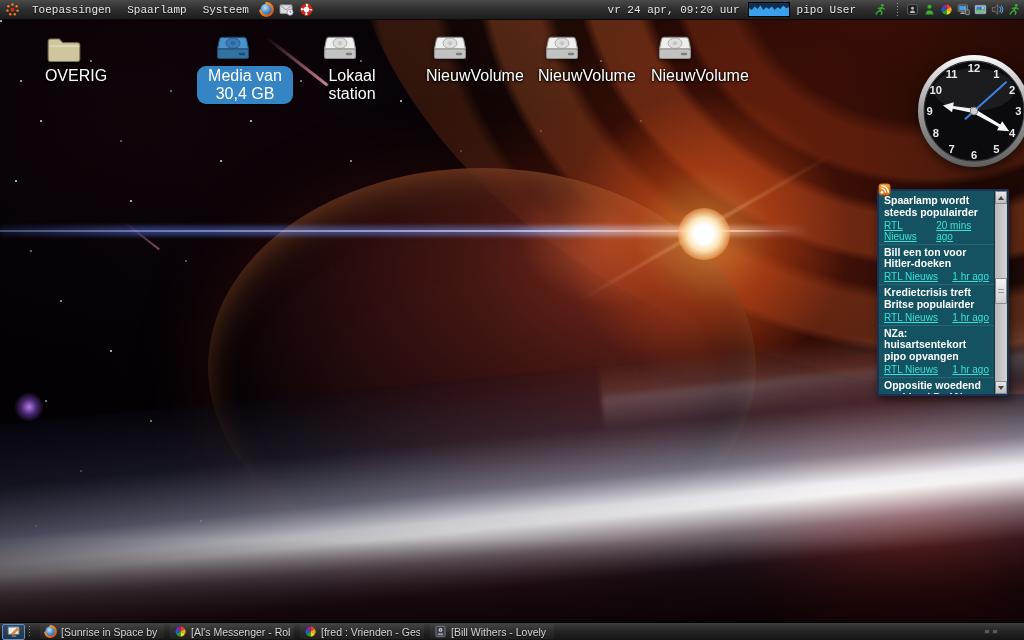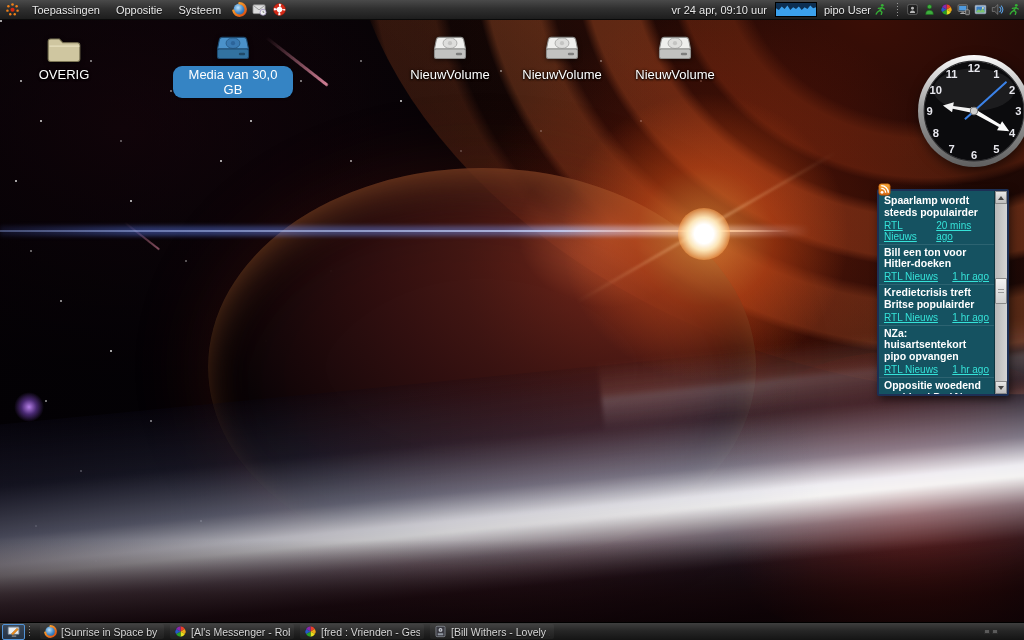--- a/index.html
+++ b/index.html
@@ -4,34 +4,34 @@
 <style>
   html,body{margin:0;padding:0;background:#000;}
   *{box-sizing:border-box;}
   .screen{position:relative;width:1024px;height:640px;overflow:hidden;
     font-family:"Liberation Sans","DejaVu Sans",sans-serif;background:#050207;}
 
   
   .top-panel{position:absolute;top:0;left:0;right:0;height:20px;z-index:50;
     background:linear-gradient(#4a4a4a,#303030 45%,#1d1d1d);
     border-bottom:1px solid #0a0a0a;display:flex;align-items:center;
-    color:#e8e8e8;font-size:11px;}
+    color:#e8e8e8;font-size:11px;font-family:Liberation Mono, monospace;}
   .tp-left{display:flex;align-items:center;height:100%;}
   .tp-right{display:flex;align-items:center;height:100%;margin-left:auto;gap:4px;padding-right:3px;}
   .menu-item{padding:0 8px;height:100%;display:flex;align-items:center;cursor:default;
     text-shadow:0 1px 1px rgba(0,0,0,.8);}
   .panel-icon{width:16px;height:16px;display:flex;align-items:center;justify-content:center;margin:0 2px;}
   .panel-icon svg{width:15px;height:15px;}
   .logo-btn{margin:0 4px 0 4px;}
   .panel-sep{width:3px;height:14px;margin:0 3px;
     background:repeating-linear-gradient(#9a9a9a 0 1px,transparent 1px 3px);width:1px;}
   .clock-text{padding:0 4px;text-shadow:0 1px 1px rgba(0,0,0,.8);white-space:nowrap;}
   .cpu-applet{width:42px;height:15px;background:#0d2f52;border:1px solid #000;position:relative;overflow:hidden;}
   .cpu-applet svg{position:absolute;inset:0;width:100%;height:100%;}
-  .user-label{display:flex;align-items:center;gap:2px;padding:0 3px;text-shadow:0 1px 1px rgba(0,0,0,.8);}
+  .user-label{display:flex;align-items:center;gap:17px;padding:0 3px;text-shadow:0 1px 1px rgba(0,0,0,.8);}
   .tray{display:flex;align-items:center;gap:3px;}
   .tray .panel-icon{width:14px;height:14px;margin:0;}
   .tray .panel-icon svg{width:13px;height:13px;}
 
   
   .desktop{position:absolute;top:20px;bottom:18px;left:0;right:0;overflow:hidden;
     background:radial-gradient(ellipse 600px 420px at 12% 18%, #1c060c 0%, transparent 60%),
                radial-gradient(ellipse 700px 520px at 85% 0%, #3a0e06 0%, transparent 65%),
                #040205;}
   .wp-layer{position:absolute;pointer-events:none;}
@@ -94,22 +94,22 @@
   .wp-title{position:absolute;left:0;right:0;top:572px;text-align:center;
     font-family:"Liberation Serif","DejaVu Serif",serif;font-variant:small-caps;
     font-size:15px;letter-spacing:13px;word-spacing:34px;opacity:.85;pointer-events:none;}
   .wp-title .w1{color:#9fa8cc;}
   .wp-title .w2{color:#8d93ad;}
   .wp-title .w3{color:#c58a58;}
 
   
   .dicon{position:absolute;width:110px;text-align:center;cursor:default;z-index:10;}
   .dicon svg{width:38px;height:30px;display:block;margin:0 auto;filter:drop-shadow(0 1px 2px rgba(0,0,0,.6));}
-  .dicon .dlabel{display:inline-block;margin-top:2px;font-size:13px;color:#fff;
-    padding:1px 7px;border-radius:9px;text-shadow:0 1px 2px #000, 0 0 3px #000;}
+  .dicon .dlabel{display:inline-block;margin-top:2px;font-size:16px;color:#fff;
+    padding:1px 7px;border-radius:9px;text-shadow:0 1px 2px #000, 0 0 3px #000;margin-left:24px;}
   .dicon .dlabel.selected{background:#3584c4;text-shadow:none;box-shadow:0 1px 2px rgba(0,0,0,.4);}
   .drive-gray{--dtop:#efefed;--dplat:#dededc;--dhub:#c4c4c2;--dfront:#c2c2c0;--dstroke:#8f8f8d;}
   .drive-blue{--dtop:#4b92ca;--dplat:#3a7ab2;--dhub:#2c649a;--dfront:#3272a0;--dstroke:#1e4a70;}
 
   
   .clock-widget{position:absolute;left:917px;top:34px;width:114px;height:114px;z-index:12;
     filter:drop-shadow(2px 4px 6px rgba(0,0,0,.6));text-decoration:underline;}
   .clock-widget text{font-family:"Liberation Sans","DejaVu Sans",sans-serif;font-size:11px;font-weight:bold;
     fill:#e8e8ee;text-anchor:middle;}
 
@@ -299,40 +299,40 @@
 <div class="screen">
 
   <div class="top-panel">
     <div class="tp-left">
       <span class="panel-icon logo-btn">
           <svg>
             <use href="#sym-logo"></use>
           </svg>
         </span>
       <span class="menu-item">Toepassingen</span>
-      <span class="menu-item">Oppositie</span>
+      <span class="menu-item">Spaarlamp</span>
       <span class="menu-item">Systeem</span>
       <span class="panel-icon">
           <svg>
             <use href="#sym-firefox"></use>
           </svg>
         </span>
       <span class="panel-icon">
           <svg>
             <use href="#sym-mail"></use>
           </svg>
         </span>
       <span class="panel-icon">
           <svg>
             <use href="#sym-help"></use>
           </svg>
         </span>
     </div>
     <div class="tp-right">
-      <span class="clock-text">vr 24 apr, 09:10 uur</span>
+      <span class="clock-text">vr 24 apr, 09:20 uur</span>
       <span class="cpu-applet">
         <svg viewBox="0 0 42 15" preserveAspectRatio="none">
           <path d="M0 15 L0 6 L3 8 L6 4 L9 7 L12 3 L15 8 L18 5 L21 7 L24 4 L27 8 L30 5 L33 7 L36 3 L39 6 L42 5 L42 15 z" fill="#3ba0ec"></path>
         </svg>
       </span>
       <span class="user-label">
         <span>pipo User</span>
         <span class="panel-icon" style="width:14px;height:14px;margin:0">
             <svg style="width:13px;height:13px">
               <use href="#sym-runner"></use>
@@ -404,21 +404,27 @@
     <div class="dicon" style="left:9px;top:14px">
       <svg>
           <use href="#sym-folder"></use>
         </svg>
       <span class="dlabel">OVERIG</span>
     </div>
     <div class="dicon" style="left:173px;top:14px;width:120px">
       <svg class="drive-blue">
           <use href="#sym-drive"></use>
         </svg>
-      <span class="dlabel selected">Media van 30,0 GB</span>
+      <span class="dlabel selected">Media van 30,4 GB</span>
+    </div>
+    <div class="dicon" style="left:285px;top:14px">
+      <svg class="drive-gray">
+          <use href="#sym-drive"></use>
+        </svg>
+      <span class="dlabel">Lokaal station</span>
     </div>
     <div class="dicon" style="left:395px;top:14px">
       <svg class="drive-gray">
           <use href="#sym-drive"></use>
         </svg>
       <span class="dlabel">NieuwVolume</span>
     </div>
     <div class="dicon" style="left:507px;top:14px">
       <svg class="drive-gray">
           <use href="#sym-drive"></use>

